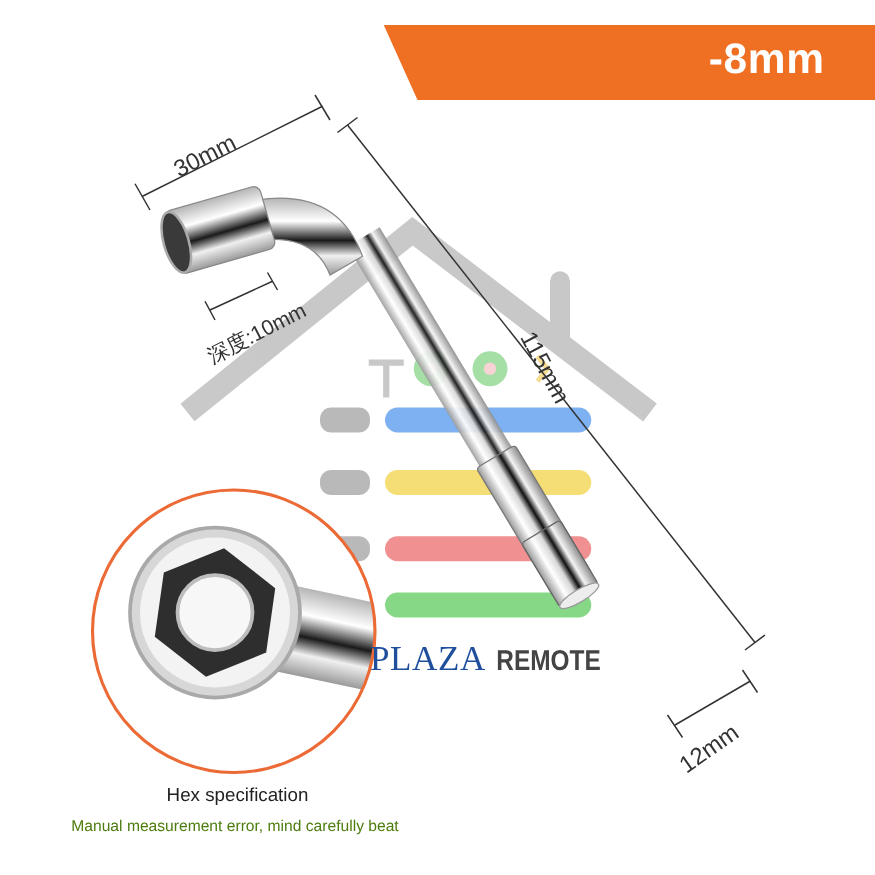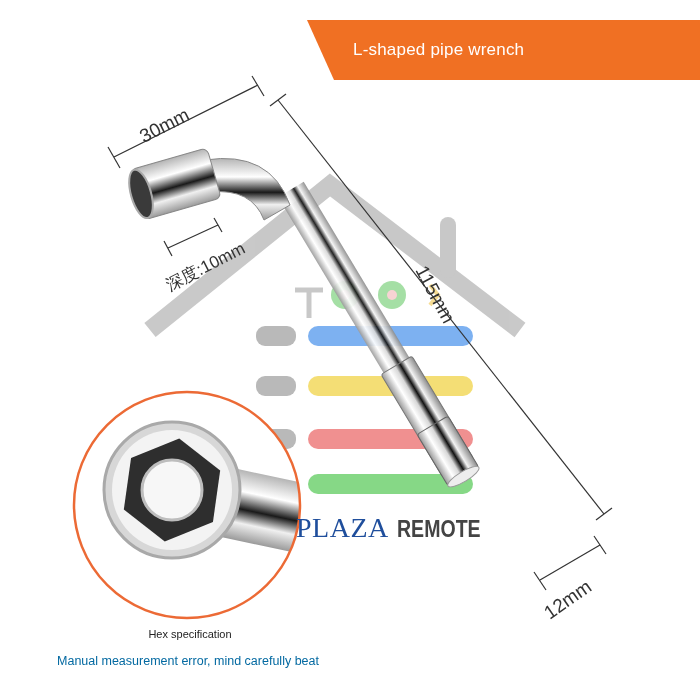--- a/index.html
+++ b/index.html
@@ -10,31 +10,31 @@
   .banner-main { position:absolute; left:260px; top:8px; color:#fff; font-size:34px; font-weight:bold; letter-spacing:0.5px; }
   .art { position:absolute; left:0; top:0; }
   .dim { position:absolute; color:#333; font-size:18px; white-space:nowrap; transform-origin:left top; }
   .dim-30 { left:136px; top:128px; transform:rotate(-27deg); font-size:19px; }
   .dim-10 { left:162px; top:276px; transform:rotate(-27deg); font-size:17px; }
   .dim-115 { left:430px; top:262px; transform:rotate(62deg); font-size:19px; }
   .dim-12 { left:540px; top:606px; transform:rotate(-35deg); font-size:19px; }
   .wm { position:absolute; left:296px; top:512px; white-space:nowrap; }
   .wm-a { color:#1f4e9c; font-family:"Liberation Serif", serif; font-size:28px; letter-spacing:0.5px;margin-top:48px; }
   .wm-b { color:#444; font-family:"Liberation Sans", sans-serif; font-size:23px; font-weight:bold; transform:scaleX(0.85); display:inline-block; transform-origin:left; margin-left:4px; }
-  .cap1 { position:absolute; left:0; width:380px; top:628px; text-align:center; font-size:11px; color:#222; }
-  .cap2 { position:absolute; left:0; width:376px; top:654px; text-align:center; font-size:12.5px; color:#0369a1; }
+  .cap1 { position:absolute; left:0; width:380px; top:628px; text-align:center; font-size:15px; color:#222; }
+  .cap2 { position:absolute; left:0; width:376px; top:654px; text-align:center; font-size:12.5px; color:#4d7c0f; }
 </style>
 </head>
 <body>
 
 <div class="banner">
   <svg width="393" height="60">
     <polygon points="0,0 393,0 393,60 27,60" fill="#f07023"></polygon>
   </svg>
-  <span class="banner-sub">L-shaped pipe wrench</span>
+  <span class="banner-main">-8mm</span>
 </div>
 
 <svg class="art" width="700" height="700">
   <defs>
     <linearGradient id="chrome" x1="0" y1="0" x2="1" y2="0">
       <stop offset="0" stop-color="#9a9a9a"></stop>
       <stop offset="0.25" stop-color="#ffffff"></stop>
       <stop offset="0.45" stop-color="#d8d8d8"></stop>
       <stop offset="0.6" stop-color="#111111"></stop>
       <stop offset="0.75" stop-color="#f4f4f4"></stop>

